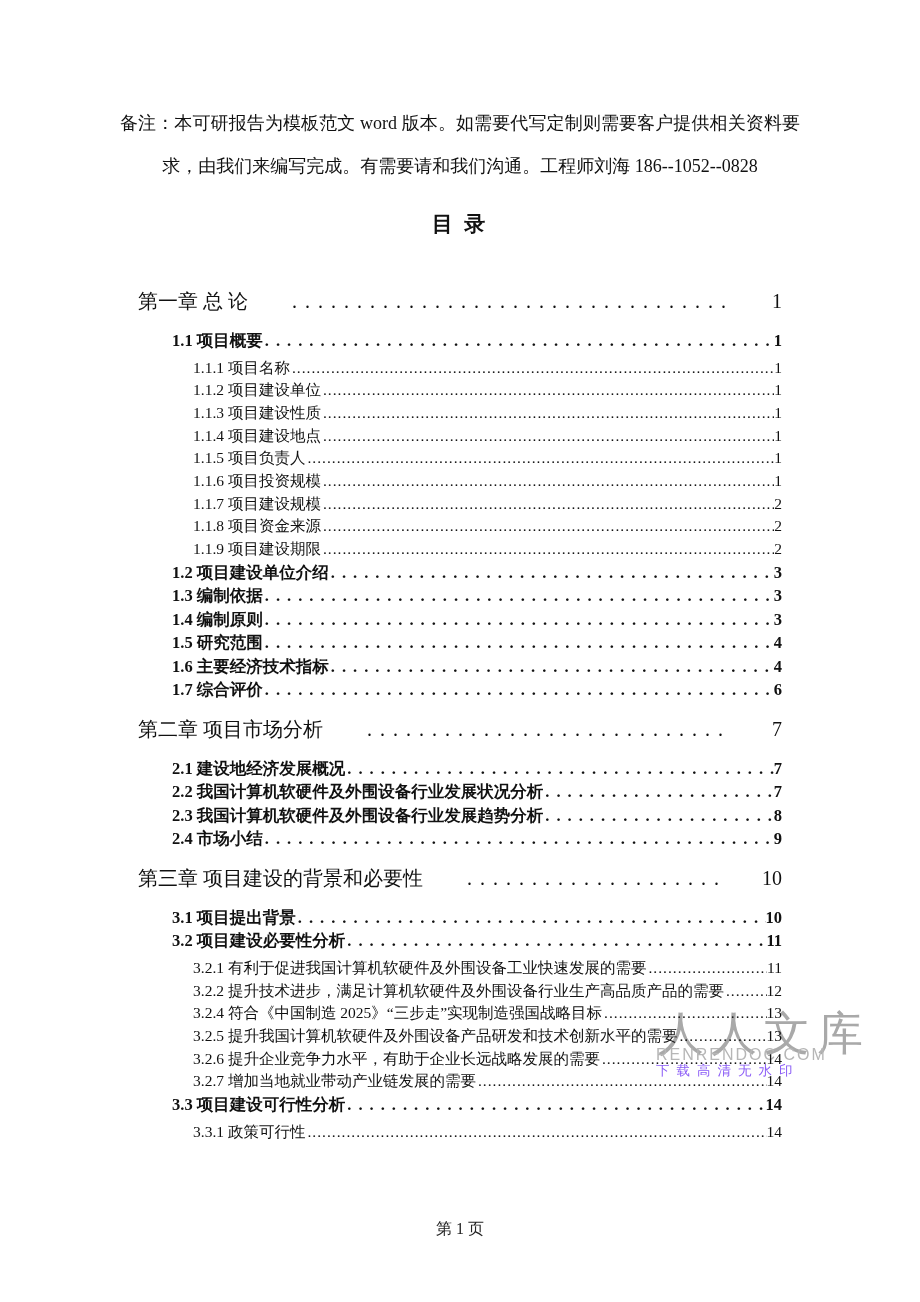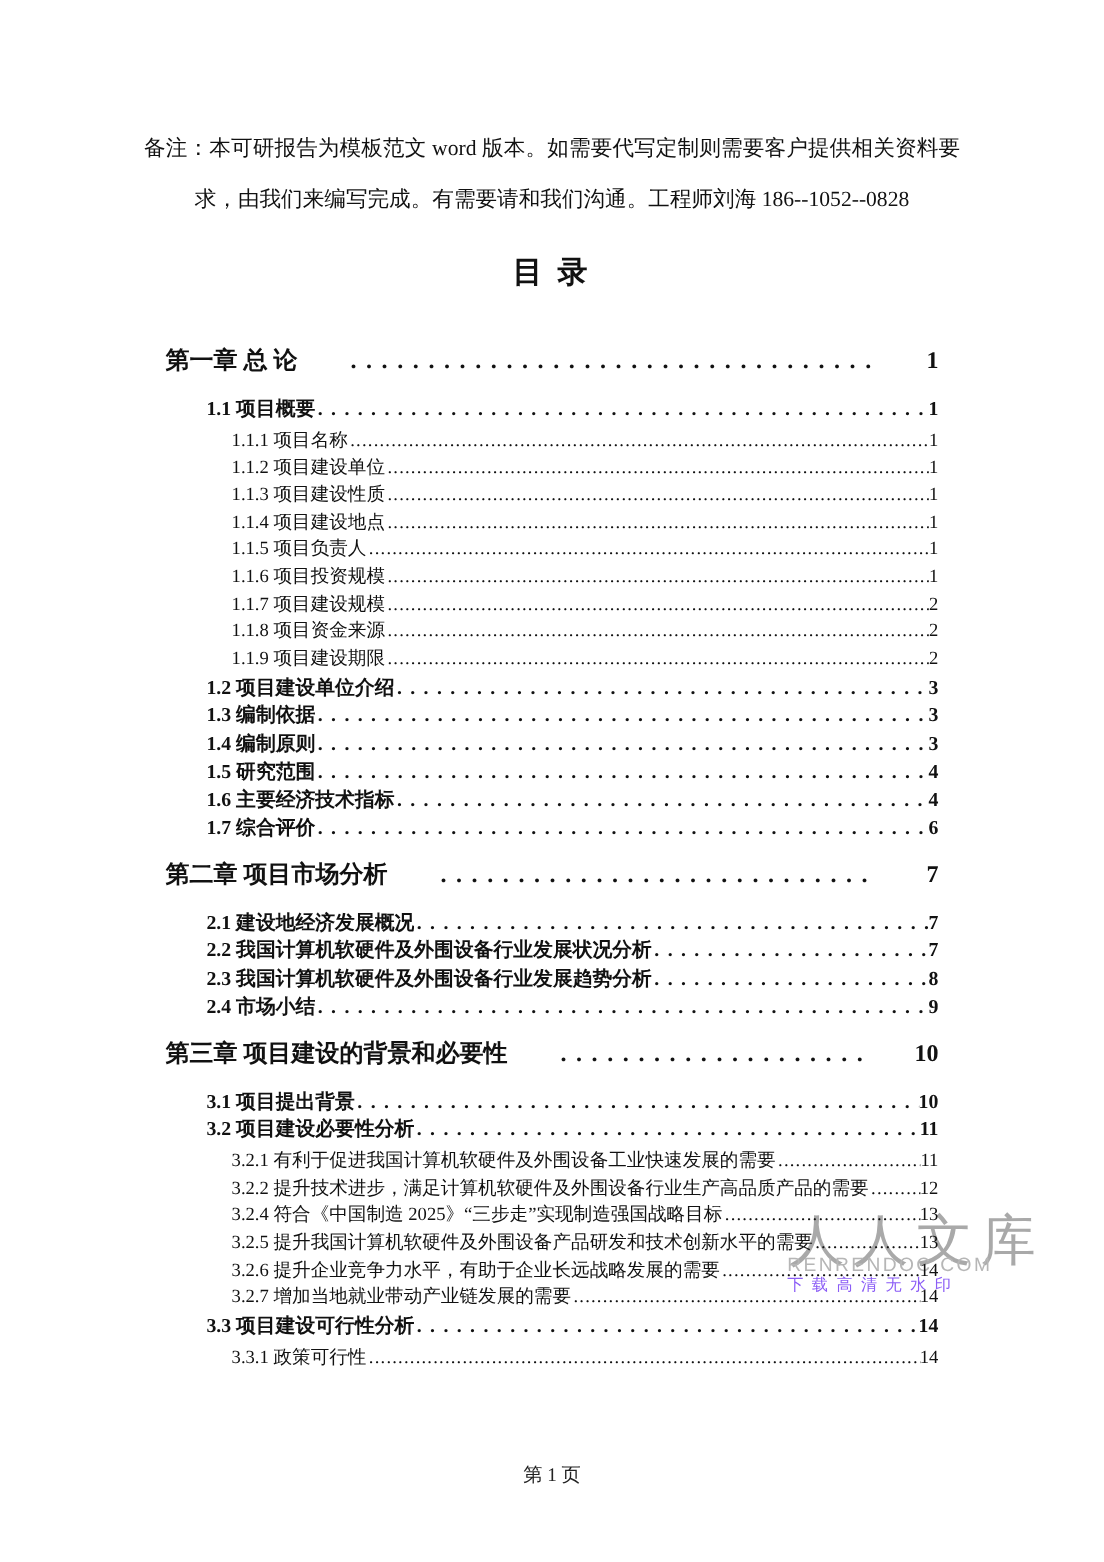--- a/index.html
+++ b/index.html
@@ -6,28 +6,28 @@
   body{
     width:920px;height:1302px;background:#ffffff;position:relative;overflow:hidden;
     font-family:"Liberation Serif","DejaVu Serif",serif;color:#111;
   }
   .note{
     position:absolute;top:102px;left:120px;width:680px;z-index:3;
     font-size:18px;line-height:43px;text-align:justify;text-align-last:center;
   }
   .doc-title{
     position:absolute;top:210px;left:0;width:920px;z-index:3;
-    text-align:center;font-size:25px;font-weight:bold;letter-spacing:3px;
+    text-align:center;font-size:21px;font-weight:bold;letter-spacing:3px;
   }
   .toc{position:absolute;top:286px;left:120px;width:662px;z-index:2;}
   .row{display:flex;align-items:baseline;}
   .lab{white-space:nowrap;flex:0 1 auto;min-width:0;overflow:hidden;}
   .leader{flex:1 1 0;min-width:0;overflow:hidden;white-space:nowrap;padding:0 3px 0 2px;}
   .pg{flex:0 0 auto;}
-  .l1{font-size:20px;font-weight:bold;line-height:30px;margin-top:12px;margin-bottom:13px;padding-left:18px;gap:42px;}
+  .l1{font-size:20px;font-weight:normal;line-height:30px;margin-top:12px;margin-bottom:13px;padding-left:18px;gap:42px;}
   .toc .row:first-child{margin-top:0;}
   .l1 .leader{letter-spacing:8px;}
   .l2{font-size:16.5px;font-weight:bold;line-height:23.5px;padding-left:52px;}
   .l2 .leader{letter-spacing:7px;}
   .l3{font-size:15.5px;font-weight:normal;line-height:22.7px;padding-left:73px;}
   .l3 .leader{letter-spacing:1px;}
   .l2 + .l3{margin-top:4px;}
   .l3 + .l2{}
   .wm{position:absolute;z-index:1;font-family:"Liberation Sans","DejaVu Sans",sans-serif;}
   .wm-brand{top:1003px;left:658px;font-size:46px;font-weight:normal;color:#a9a9a9;letter-spacing:7px;

